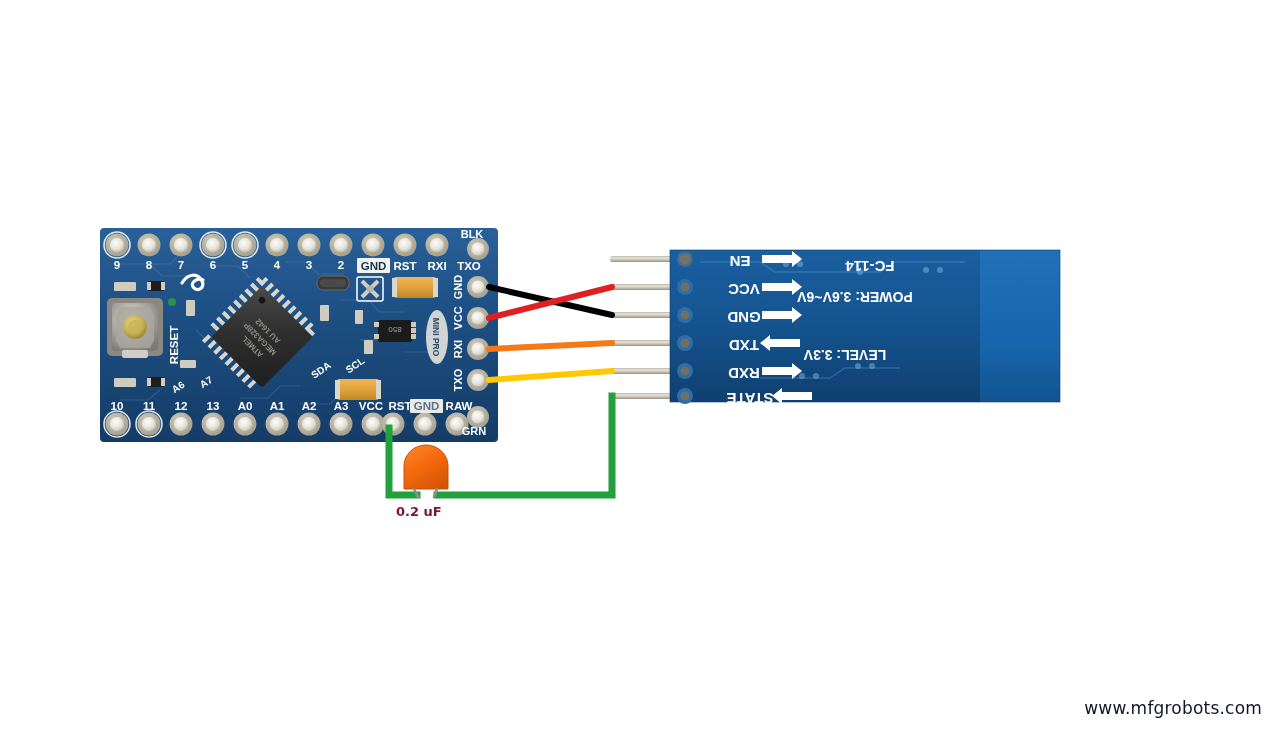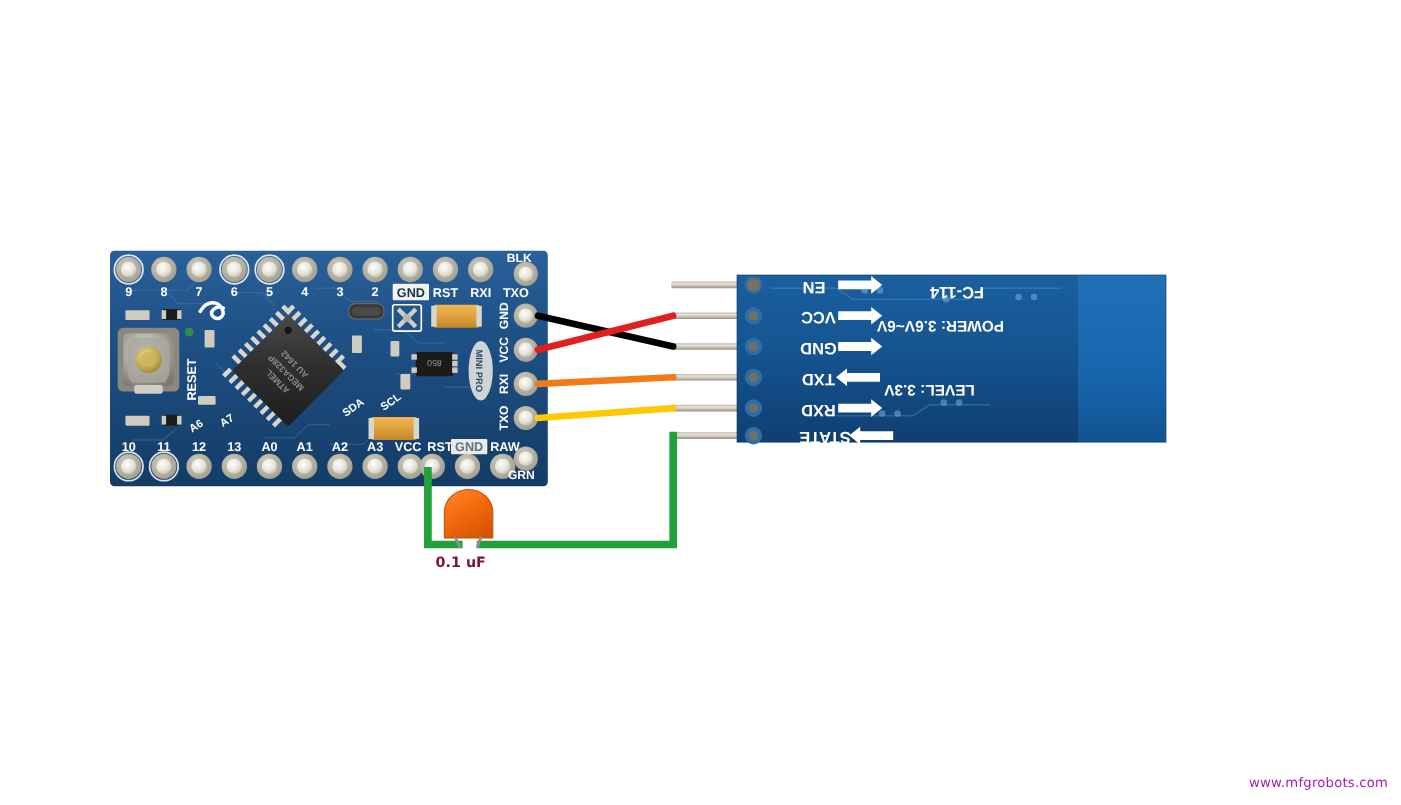--- a/index.html
+++ b/index.html
@@ -24,22 +24,22 @@
     position: absolute;
     left: 0; top: 0;
     width: 1274px;
     height: 732px;
   }
   .watermark {
     position: absolute;
     right: 12px;
     bottom: 14px;
     font-family: "DejaVu Sans", sans-serif;
-    font-size: 12px;
-    color: #a21caf;
+    font-size: 17px;
+    color: #0f172a;
     letter-spacing: 0.2px;
     white-space: nowrap;
   }
   .cap-label {
     position: absolute;
     left: 396px;
     top: 504px;
     font-family: "DejaVu Sans", sans-serif;
     font-size: 13px;
     font-weight: bold;
@@ -549,17 +549,17 @@
 
     <g>
       <path d="M404 489 L404 466 A22 21 0 0 1 448 466 L448 489 Z" fill="url(#capGrad)" stroke="#c45304" stroke-width="1"></path>
       <g stroke="#8f8f8f" stroke-width="2.6" fill="none" stroke-linecap="round">
         <path d="M414 489 L418 497"></path>
         <path d="M437 489 L434 497"></path>
       </g>
     </g>
   </svg>
 
-  <div class="cap-label">0.1 uF</div>
+  <div class="cap-label">0.2 uF</div>
 
   <div class="watermark">www.mfgrobots.com</div>
 
 </div>
 
 </body></html>

